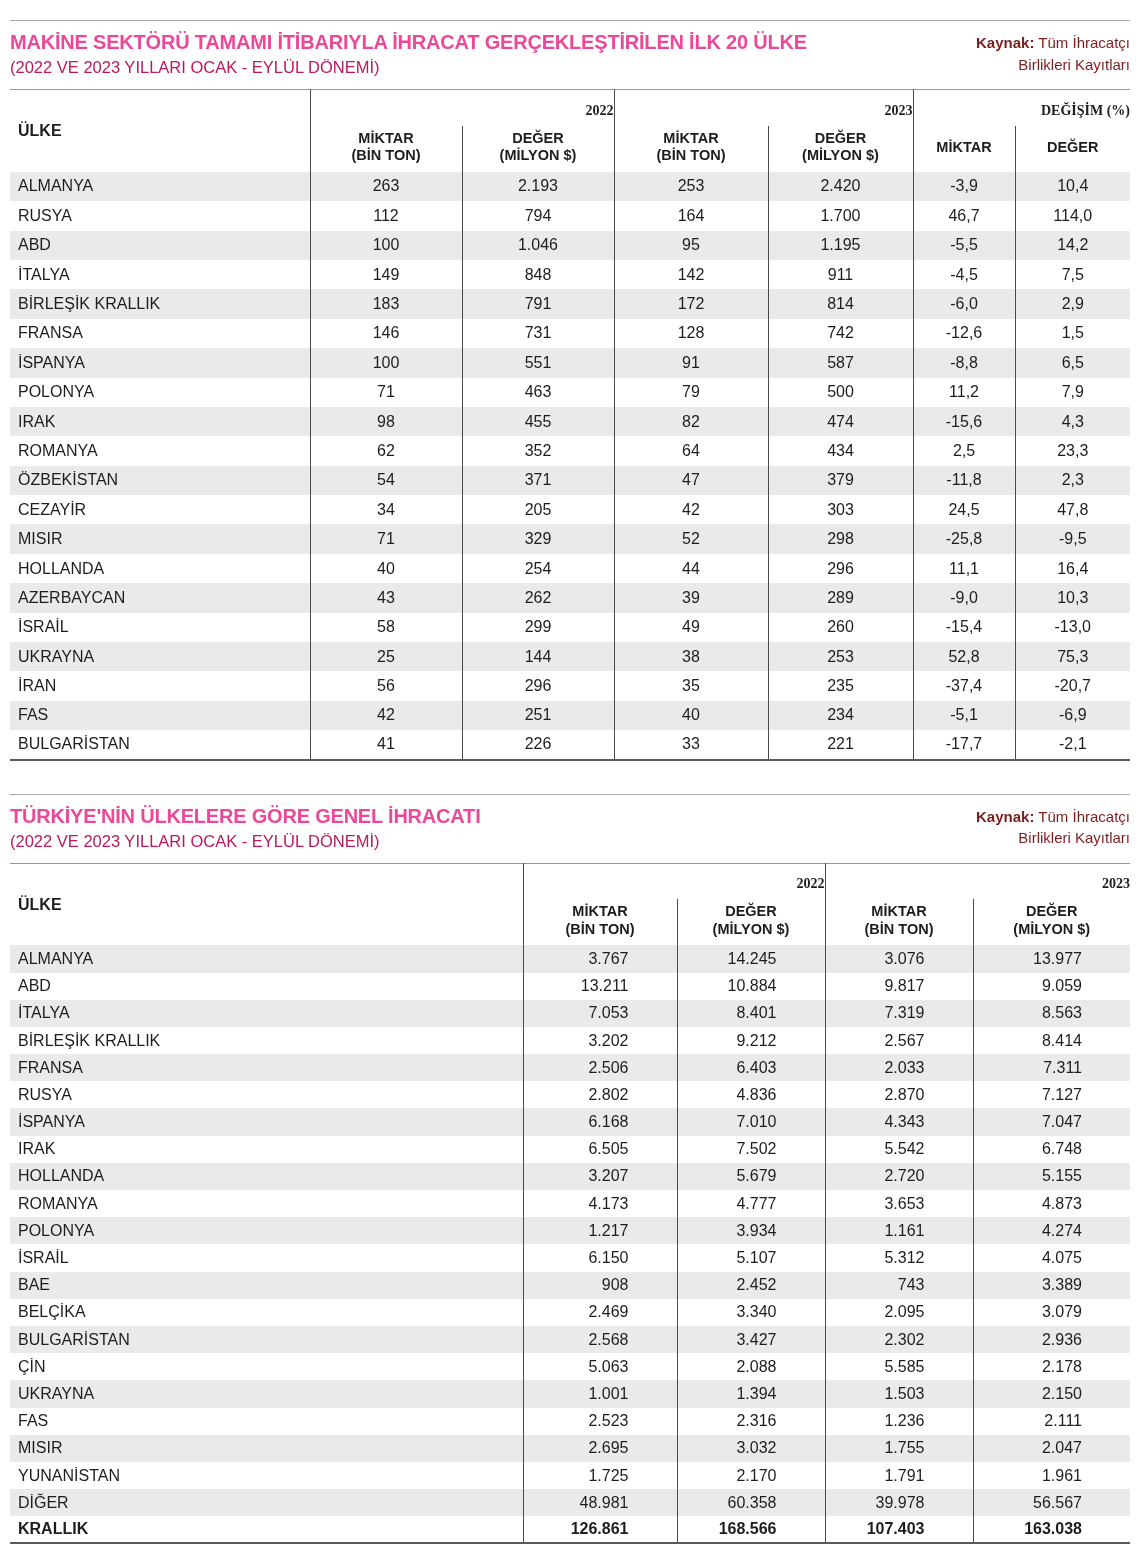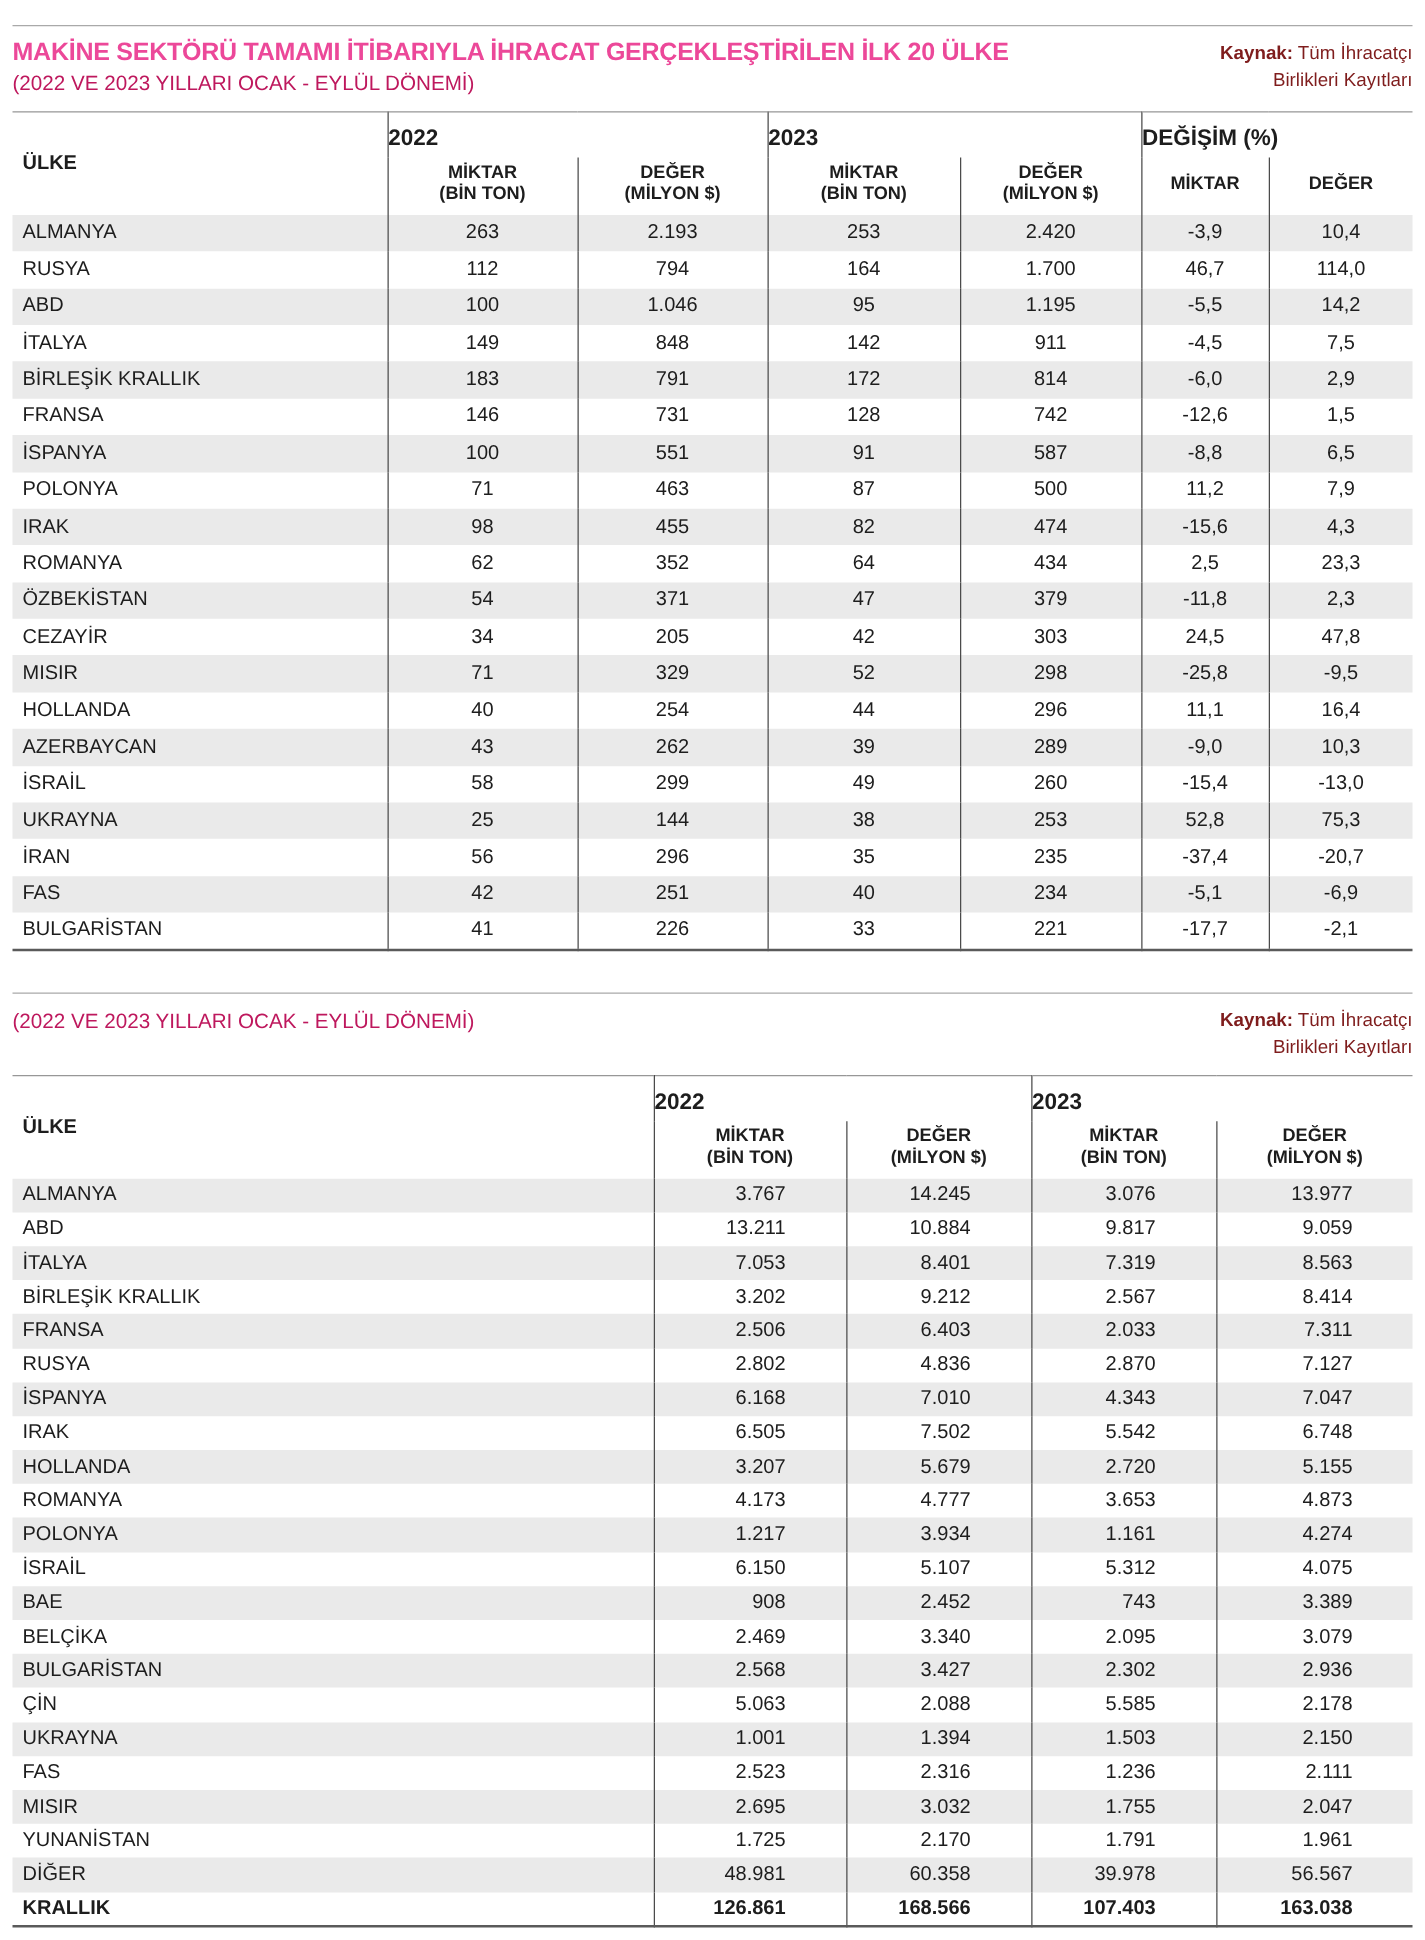--- a/index.html
+++ b/index.html
@@ -30,21 +30,21 @@
   }
   .src-label { font-weight: 700; }
 
   table.t {
     border-collapse: collapse; width: 1120px; table-layout: fixed;
     border-top: 1px solid #979797; border-bottom: 2px solid #5a5a5a;
   }
   .bl { border-left: 1px solid #4b4b4b; }
 
   .h-country { text-align: left; padding-left: 8px; font-size: 16px; font-weight: 700; vertical-align: middle; }
-  .h-year { height: 36px; font-size: 18px; font-weight: 700; text-align: left; vertical-align: middle; padding-top: 5px; }
+  .h-year { height: 36px; font-size: 14px; font-weight: 700; text-align: right; vertical-align: middle; padding-top: 5px; font-family: Liberation Serif, serif; }
   .h-sub  { height: 46px; font-size: 14.5px; font-weight: 700; text-align: center; vertical-align: middle; line-height: 1.2; padding-bottom: 3px; }
 
   .t tbody tr:nth-child(odd) { background: #eaeaea; }
   .t td { font-size: 16px; vertical-align: middle; }
   .t1 td { height: 29.4px; }
   .t2 td { height: 27.2px; }
   .c-country { text-align: left; padding-left: 8px; font-size: 15.5px; margin-left: 16px; }
   .c-num  { text-align: center; }
   .c-num2 { text-align: right; padding-right: 48px; }
   .total-row td { font-weight: 700; }
@@ -155,21 +155,21 @@
             <td class="c-num bl">551</td>
             <td class="c-num bl">91</td>
             <td class="c-num bl">587</td>
             <td class="c-num bl">-8,8</td>
             <td class="c-num bl">6,5</td>
           </tr>
           <tr>
             <td class="c-country">POLONYA</td>
             <td class="c-num bl">71</td>
             <td class="c-num bl">463</td>
-            <td class="c-num bl">87</td>
+            <td class="c-num bl">79</td>
             <td class="c-num bl">500</td>
             <td class="c-num bl">11,2</td>
             <td class="c-num bl">7,9</td>
           </tr>
           <tr>
             <td class="c-country">IRAK</td>
             <td class="c-num bl">98</td>
             <td class="c-num bl">455</td>
             <td class="c-num bl">82</td>
             <td class="c-num bl">474</td>
@@ -276,20 +276,21 @@
             <td class="c-num bl">-2,1</td>
           </tr>
         </tbody>
     </table>
   </section>
 
   <section>
     <div class="rule rule-mid"></div>
     <header class="sec-head">
       <div class="titles">
+        <h1>TÜRKİYE'NİN ÜLKELERE GÖRE GENEL İHRACATI</h1>
         <div class="subtitle">(2022 VE 2023 YILLARI OCAK - EYLÜL DÖNEMİ)</div>
       </div>
       <div class="source">
         <span class="src-label">Kaynak:</span>
         <span>Tüm İhracatçı</span><br>
         <span>Birlikleri Kayıtları</span>
       </div>
     </header>
 
     <table class="t t2">

